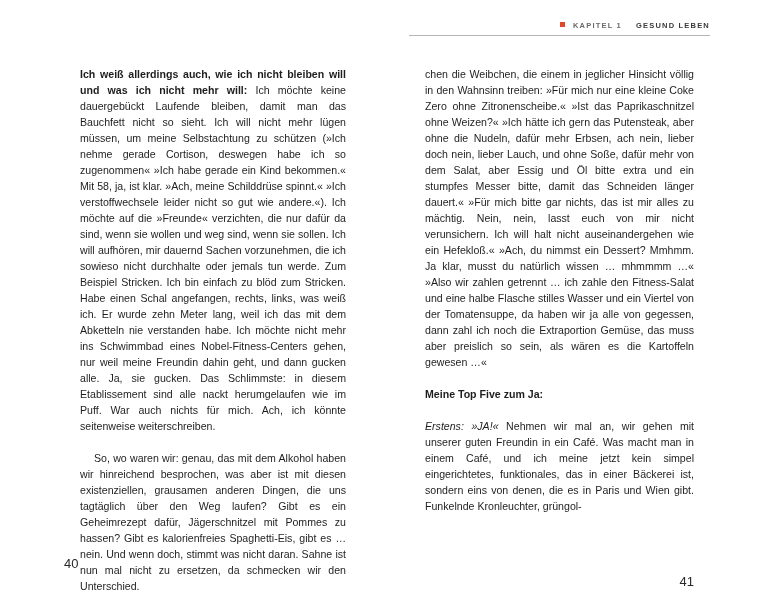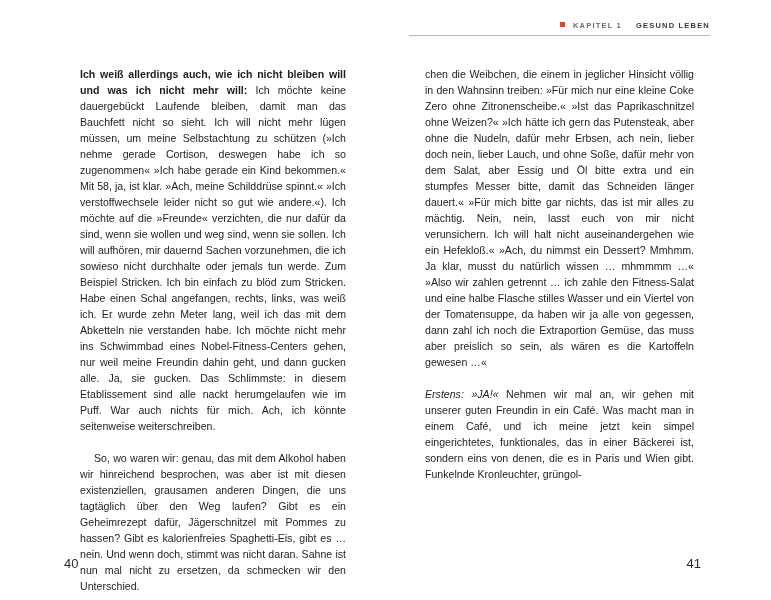--- a/index.html
+++ b/index.html
@@ -63,21 +63,21 @@
   .lead-bold { font-weight: bold; }
   .lead-italic { font-style: italic; }
 
   .page-num {
     position: absolute;
     top: 556px;
     font-size: 13px;
     color: #2a2a2a;
   }
   .page-left  .page-num { left: 0; }
-  .page-right .page-num { right: 9px; }
+  .page-right .page-num { right: 16px; margin-top: 18px; }
 </style>
 </head>
 <body>
 
 <div class="spread">
 
   <div class="page page-left">
     <div class="text-block">
       <p><span class="lead-bold">Ich weiß allerdings auch, wie ich nicht bleiben will und was ich nicht mehr will:</span><span> Ich möchte keine dauergebückt Laufende bleiben, damit man das Bauchfett nicht so sieht. Ich will nicht mehr lügen müssen, um meine Selbstachtung zu schützen (»Ich nehme gerade Cortison, deswegen habe ich so zugenommen« »Ich habe gerade ein Kind bekommen.« Mit 58, ja, ist klar. »Ach, meine Schilddrüse spinnt.« »Ich verstoffwechsele leider nicht so gut wie andere.«). Ich möchte auf die »Freunde« verzichten, die nur dafür da sind, wenn sie wollen und weg sind, wenn sie sollen. Ich will aufhören, mir dauernd Sachen vorzunehmen, die ich sowieso nicht durchhalte oder jemals tun werde. Zum Beispiel Stricken. Ich bin einfach zu blöd zum Stricken. Habe einen Schal angefangen, rechts, links, was weiß ich. Er wurde zehn Meter lang, weil ich das mit dem Abketteln nie verstanden habe. Ich möchte nicht mehr ins Schwimmbad eines Nobel-Fitness-Centers gehen, nur weil meine Freundin dahin geht, und dann gucken alle. Ja, sie gucken. Das Schlimmste: in diesem Etablissement sind alle nackt herumgelaufen wie im Puff. War auch nichts für mich. Ach, ich könnte seitenweise weiterschreiben.</span></p>
       <p class="gap indent">So, wo waren wir: genau, das mit dem Alkohol haben wir hinreichend besprochen, was aber ist mit diesen existenziellen, grausamen anderen Dingen, die uns tagtäglich über den Weg laufen? Gibt es ein Geheimrezept dafür, Jägerschnitzel mit Pommes zu hassen? Gibt es kalorienfreies Spaghetti-Eis, gibt es … nein. Und wenn doch, stimmt was nicht daran. Sahne ist nun mal nicht zu ersetzen, da schmecken wir den Unterschied.</p>
@@ -86,18 +86,19 @@
   </div>
 
   <div class="page page-right">
     <div class="chapter-header">
       <span class="accent-square" style="background-color: rgb(226, 71, 46);"></span><span class="chapter-label">KAPITEL 1</span><span class="chapter-title">GESUND LEBEN</span>
     </div>
     <div class="header-rule"></div>
 
     <div class="text-block">
       <p>chen die Weibchen, die einem in jeglicher Hinsicht völlig in den Wahnsinn treiben: »Für mich nur eine kleine Coke Zero ohne Zitronenscheibe.« »Ist das Paprikaschnitzel ohne Weizen?« »Ich hätte ich gern das Putensteak, aber ohne die Nudeln, dafür mehr Erbsen, ach nein, lieber doch nein, lieber Lauch, und ohne Soße, dafür mehr von dem Salat, aber Essig und Öl bitte extra und ein stumpfes Messer bitte, damit das Schneiden länger dauert.« »Für mich bitte gar nichts, das ist mir alles zu mächtig. Nein, nein, lasst euch von mir nicht verunsichern. Ich will halt nicht auseinandergehen wie ein Hefekloß.« »Ach, du nimmst ein Dessert? Mmhmm. Ja klar, musst du natürlich wissen … mhmmmm …« »Also wir zahlen getrennt … ich zahle den Fitness-Salat und eine halbe Flasche stilles Wasser und ein Viertel von der Tomatensuppe, da haben wir ja alle von gegessen, dann zahl ich noch die Extraportion Gemüse, das muss aber preislich so sein, als wären es die Kartoffeln gewesen …«</p>
+      <p class="gap subhead">Meine Top Five zum Ja:</p>
       <p class="gap"><span class="lead-italic">Erstens: »JA!«</span><span> Nehmen wir mal an, wir gehen mit unserer guten Freundin in ein Café. Was macht man in einem Café, und ich meine jetzt kein simpel eingerichtetes, funktionales, das in einer Bäckerei ist, sondern eins von denen, die es in Paris und Wien gibt. Funkelnde Kronleuchter, grüngol-</span></p>
     </div>
     <div class="page-num">41</div>
   </div>
 
 </div>
 
 </body></html>

